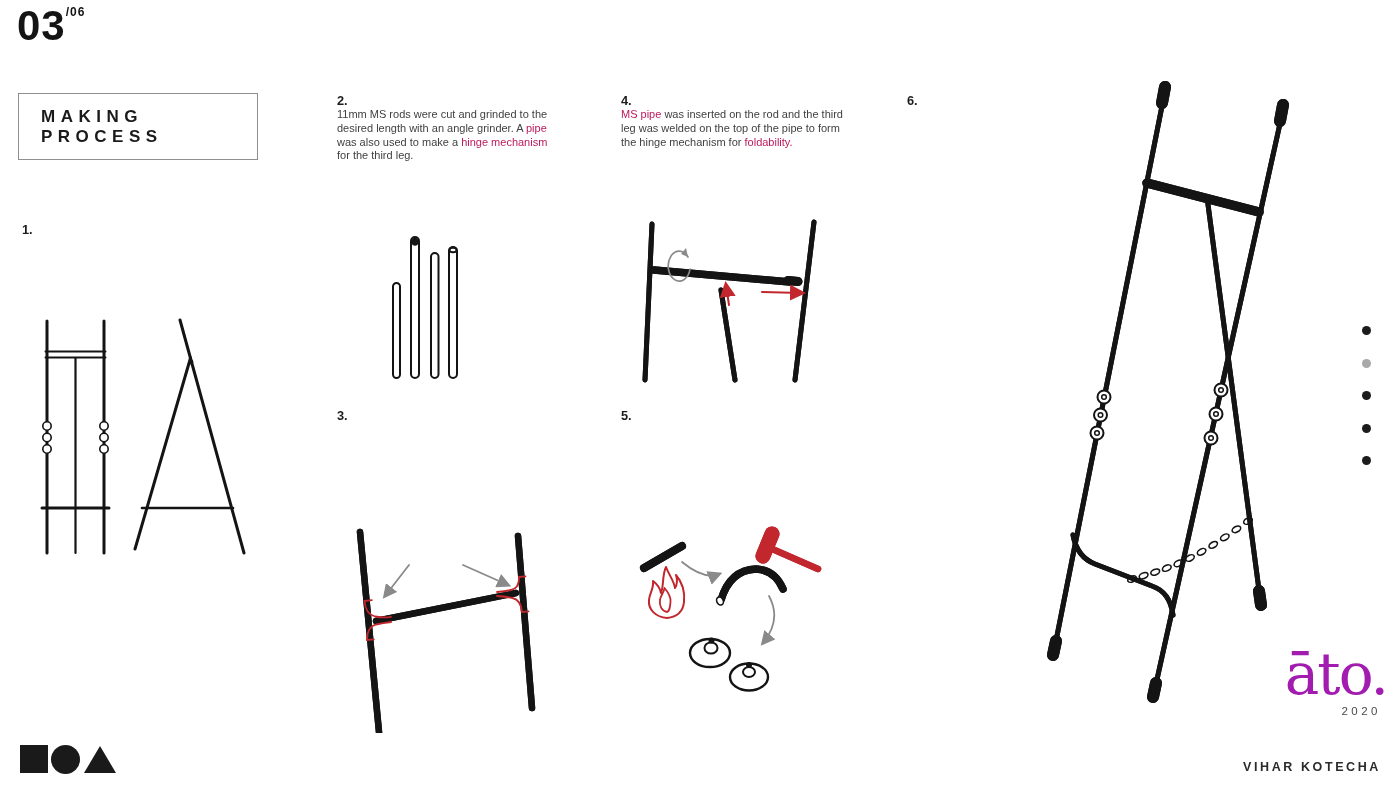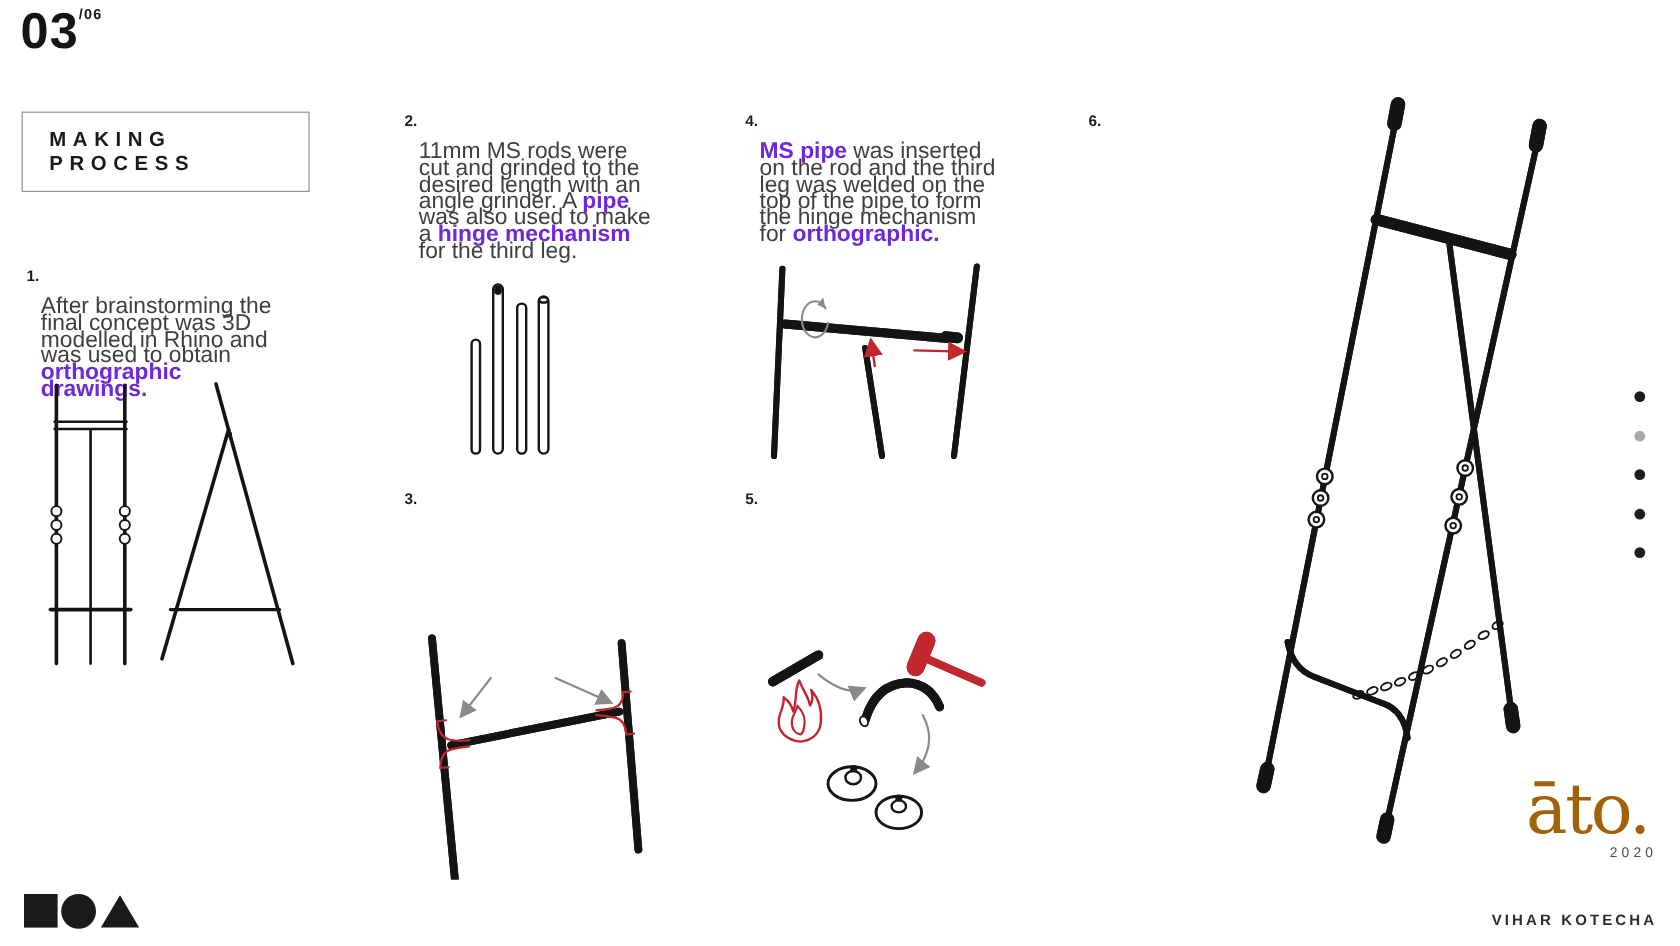--- a/index.html
+++ b/index.html
@@ -11,22 +11,22 @@
   .pageno .big{font-size:42px;font-weight:800;letter-spacing:1px;line-height:44px;}
   .pageno .sup{font-size:12px;font-weight:700;vertical-align:24px;letter-spacing:1px;}
 
   .title-box{position:absolute;left:18px;top:93px;width:238px;height:65px;border:1px solid #8f8f8f;
     display:flex;align-items:center;}
   .title-box span{padding-left:22px;font-size:17px;font-weight:700;letter-spacing:5.5px;color:#1a1a1a;}
 
   
   .step{position:absolute;width:225px;}
   .step-num{font-size:12.8px;font-weight:700;color:#1c1c1c;line-height:15px;}
-  .step-text{margin:12px;font-size:19px;line-height:13.8px;color:#3f3f3f;white-space:pre-wrap;}
-  .step-text b{font-weight:700;color:#6d28d9;}
+  .step-text{margin:0;font-size:11px;line-height:13.8px;color:#3f3f3f;white-space:pre-wrap;}
+  .step-text b{font-weight:400;color:#be185d;}
 
   .s1{left:22px;top:222px;}
   .s2{left:337px;top:93px;}
   .s3{left:337px;top:408px;}
   .s4{left:621px;top:93px;}
   .s5{left:621px;top:408px;width:232px;}
   .s6{left:907px;top:93px;}
 
   
   .drawing{position:absolute;}
@@ -50,53 +50,52 @@
   .dot.light{background:#a9a9a9;}
 
   
   .shape{position:absolute;}
   .sq{left:20px;top:745px;width:28px;height:28px;background:#1a1a1a;}
   .ci{left:51px;top:745px;width:29px;height:29px;border-radius:50%;background:#1a1a1a;}
   .tri{left:84px;top:746px;width:0;height:0;border-left:16px solid transparent;
        border-right:16px solid transparent;border-bottom:27px solid #1a1a1a;}
 
   
-  .logo{position:absolute;right:26px;top:644px;font-family:"DejaVu Serif",serif;
-        font-size:58px;color:#a16207;letter-spacing:-2px;line-height:60px;}
+  .logo{position:absolute;right:13px;top:644px;font-family:"DejaVu Serif",serif;
+        font-size:58px;color:#a21caf;letter-spacing:-2px;line-height:60px;}
   .year{position:absolute;right:19px;top:705px;font-size:11.5px;letter-spacing:3.5px;color:#4a4a4a;text-align:center;}
   .author{position:absolute;right:19px;top:760px;font-size:12.5px;font-weight:700;
           letter-spacing:2.6px;color:#2b2b2b;margin-left:46px;}
 </style>
 </head>
 <body>
 
 <div class="canvas">
 
   <div class="pageno">
     <span class="big">03</span><span class="sup">/06</span>
   </div>
 
   <div class="title-box">
     <span>MAKING PROCESS</span>
   </div>
 
   <div class="step s1">
     <div class="step-num">1.</div>
-    <p class="step-text"><span>After brainstorming the final concept was 3D modelled in Rhino and was used to obtain </span><b>orthographic drawings.</b></p>
   </div>
   <div class="step s2">
     <div class="step-num">2.</div>
     <p class="step-text"><span>11mm MS rods were cut and grinded to the desired length with an angle grinder. A </span><b>pipe</b><span> was also used to make a </span><b>hinge mechanism</b><span> for the third leg.</span></p>
   </div>
   <div class="step s3">
     <div class="step-num">3.</div>
   </div>
   <div class="step s4">
     <div class="step-num">4.</div>
-    <p class="step-text"><b>MS pipe</b><span> was inserted on the rod and the third leg was welded on the top of the pipe to form the hinge mechanism for </span><b>orthographic.</b></p>
+    <p class="step-text"><b>MS pipe</b><span> was inserted on the rod and the third leg was welded on the top of the pipe to form the hinge mechanism for </span><b>foldability.</b></p>
   </div>
   <div class="step s5">
     <div class="step-num">5.</div>
   </div>
   <div class="step s6">
     <div class="step-num">6.</div>
   </div>
 
   <svg class="drawing dA" width="225" height="245" viewBox="0 0 225 245">
     <g>

